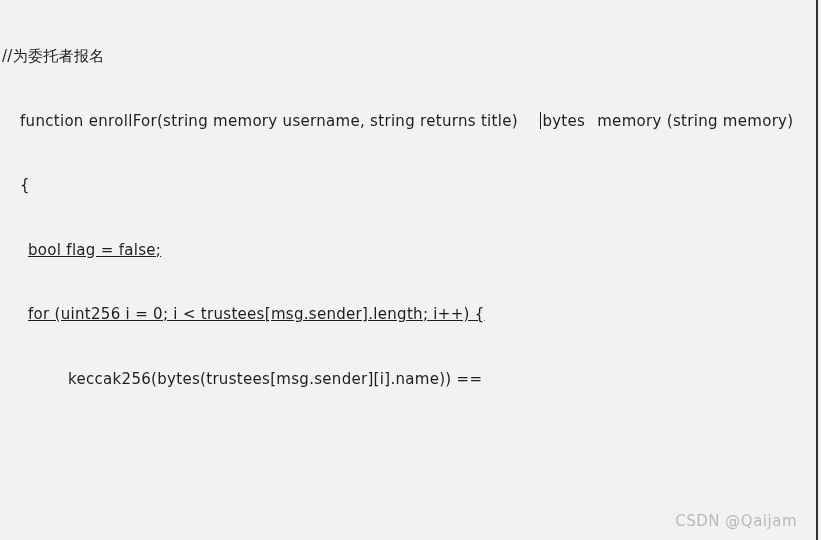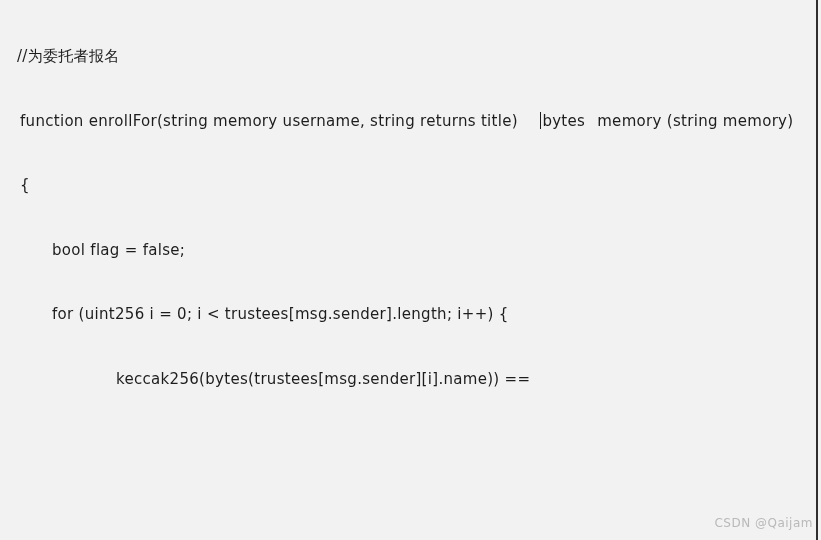--- a/index.html
+++ b/index.html
@@ -16,49 +16,49 @@
     top: 3px;
     left: 0;
     width: 814px;
     color: #1d1d1d;
     font-size: 15px;
     line-height: 21.5px;
     letter-spacing: 0.3px;
     white-space: pre;
   }
   .ln { height: 21.5px; }
-  .i0 { padding-left: 17px; }
+  .i0 { padding-left: 2px; }
   .i1 { padding-left: 20px; }
-  .i2 { padding-left: 52px; }
+  .i2 { padding-left: 28px; text-decoration: underline; }
   .i3 { padding-left: 57px; }
-  .i4 { padding-left: 116px; }
+  .i4 { padding-left: 68px; }
   .caret {
     display: inline-block;
     width: 1.5px;
     height: 17px;
     background: #1d1d1d;
     vertical-align: -3px;
     margin-right: 1px;
   }
   .gap-a { display: inline-block; width: 22px; }
   .gap-b { display: inline-block; width: 12px; }
   .vline {
     position: absolute;
     top: 0;
     bottom: 0;
     left: 816px;
     width: 2px;
     background: #2f2f2f;
   }
   .watermark {
     position: absolute;
-    right: 8px;
+    right: 24px;
     bottom: 10px;
     color: #b9b9b9;
-    font-size: 12px;
+    font-size: 15px;
     letter-spacing: 0.5px;
     margin-top: 6px;
   }
 </style>
 </head>
 <body>
 
 <div class="code">
   <div class="ln i0">//为委托者报名</div>
   <div class="ln i1"><span>function enrollFor(string memory username, string returns title)</span><span class="gap-a"></span><span class="caret"></span><span>bytes</span><span class="gap-b"></span><span>memory (string memory)</span></div>

